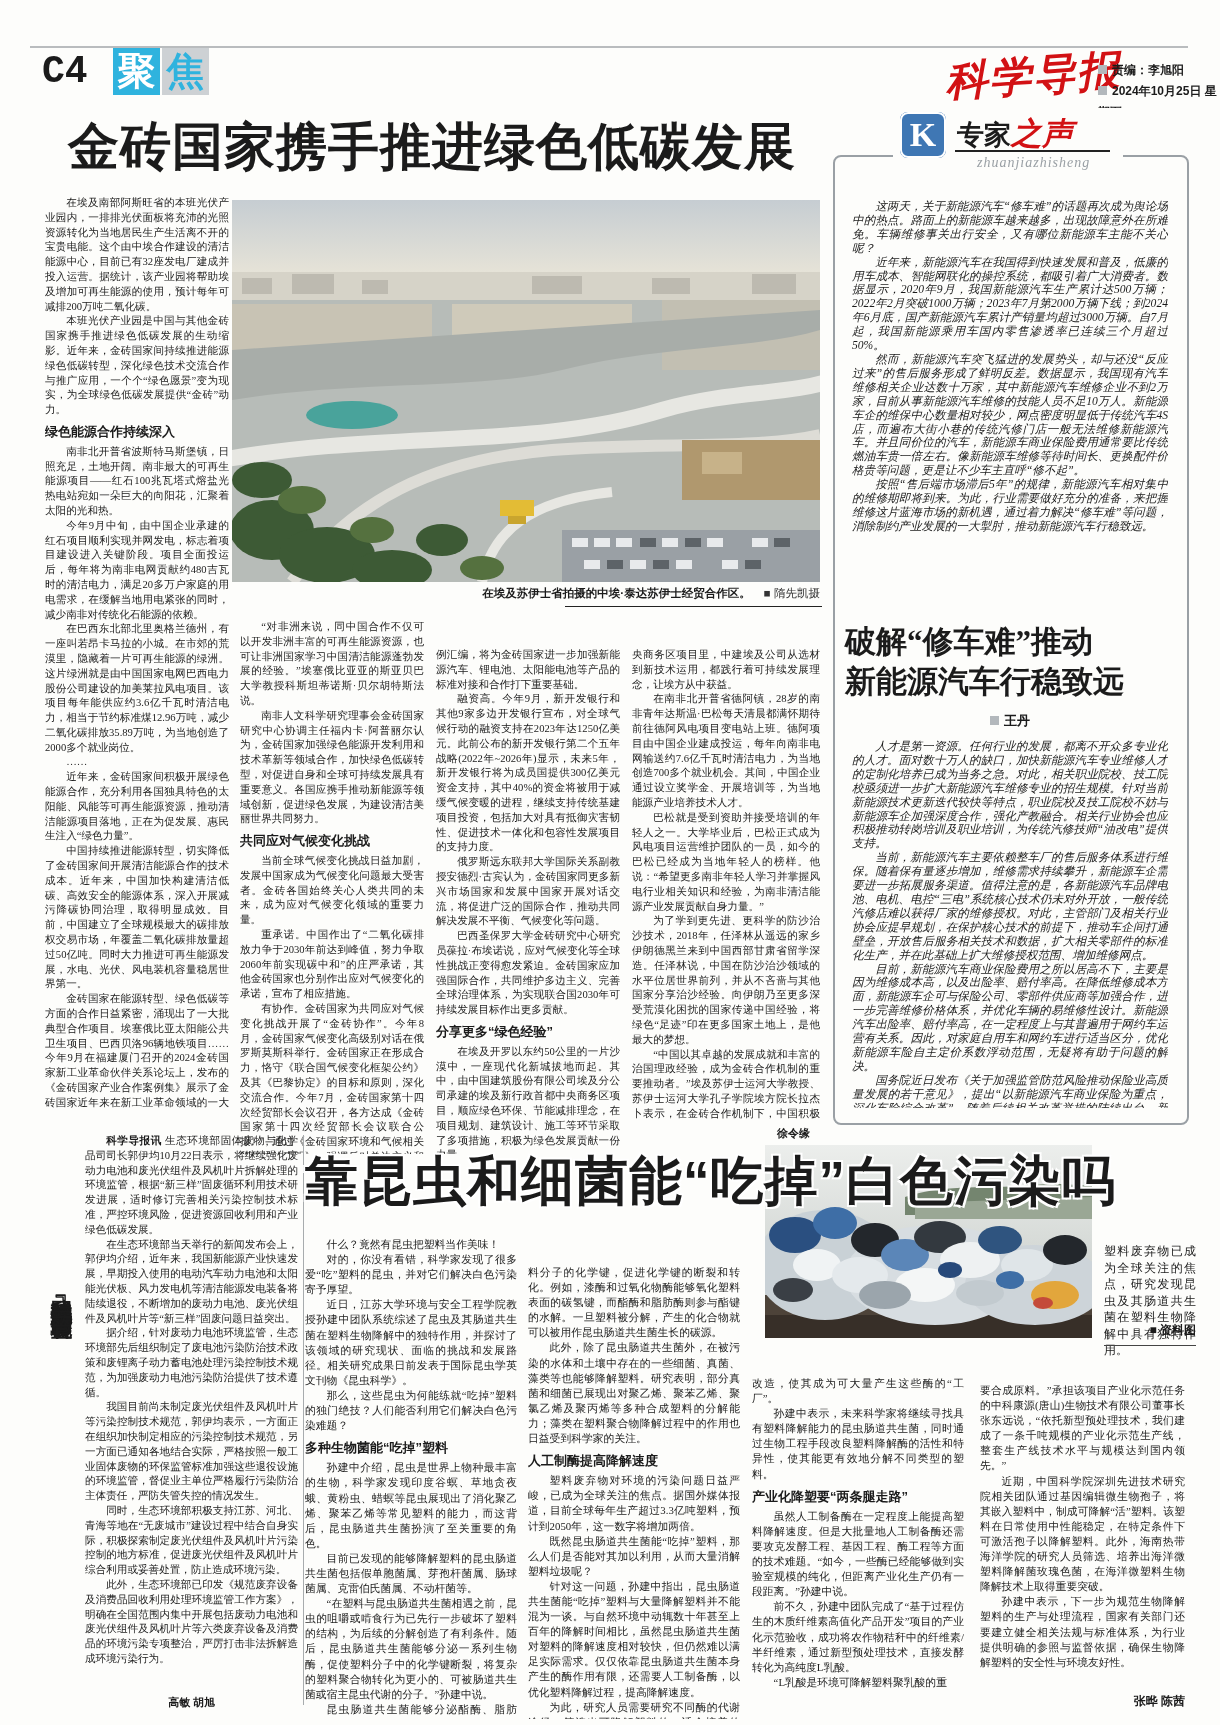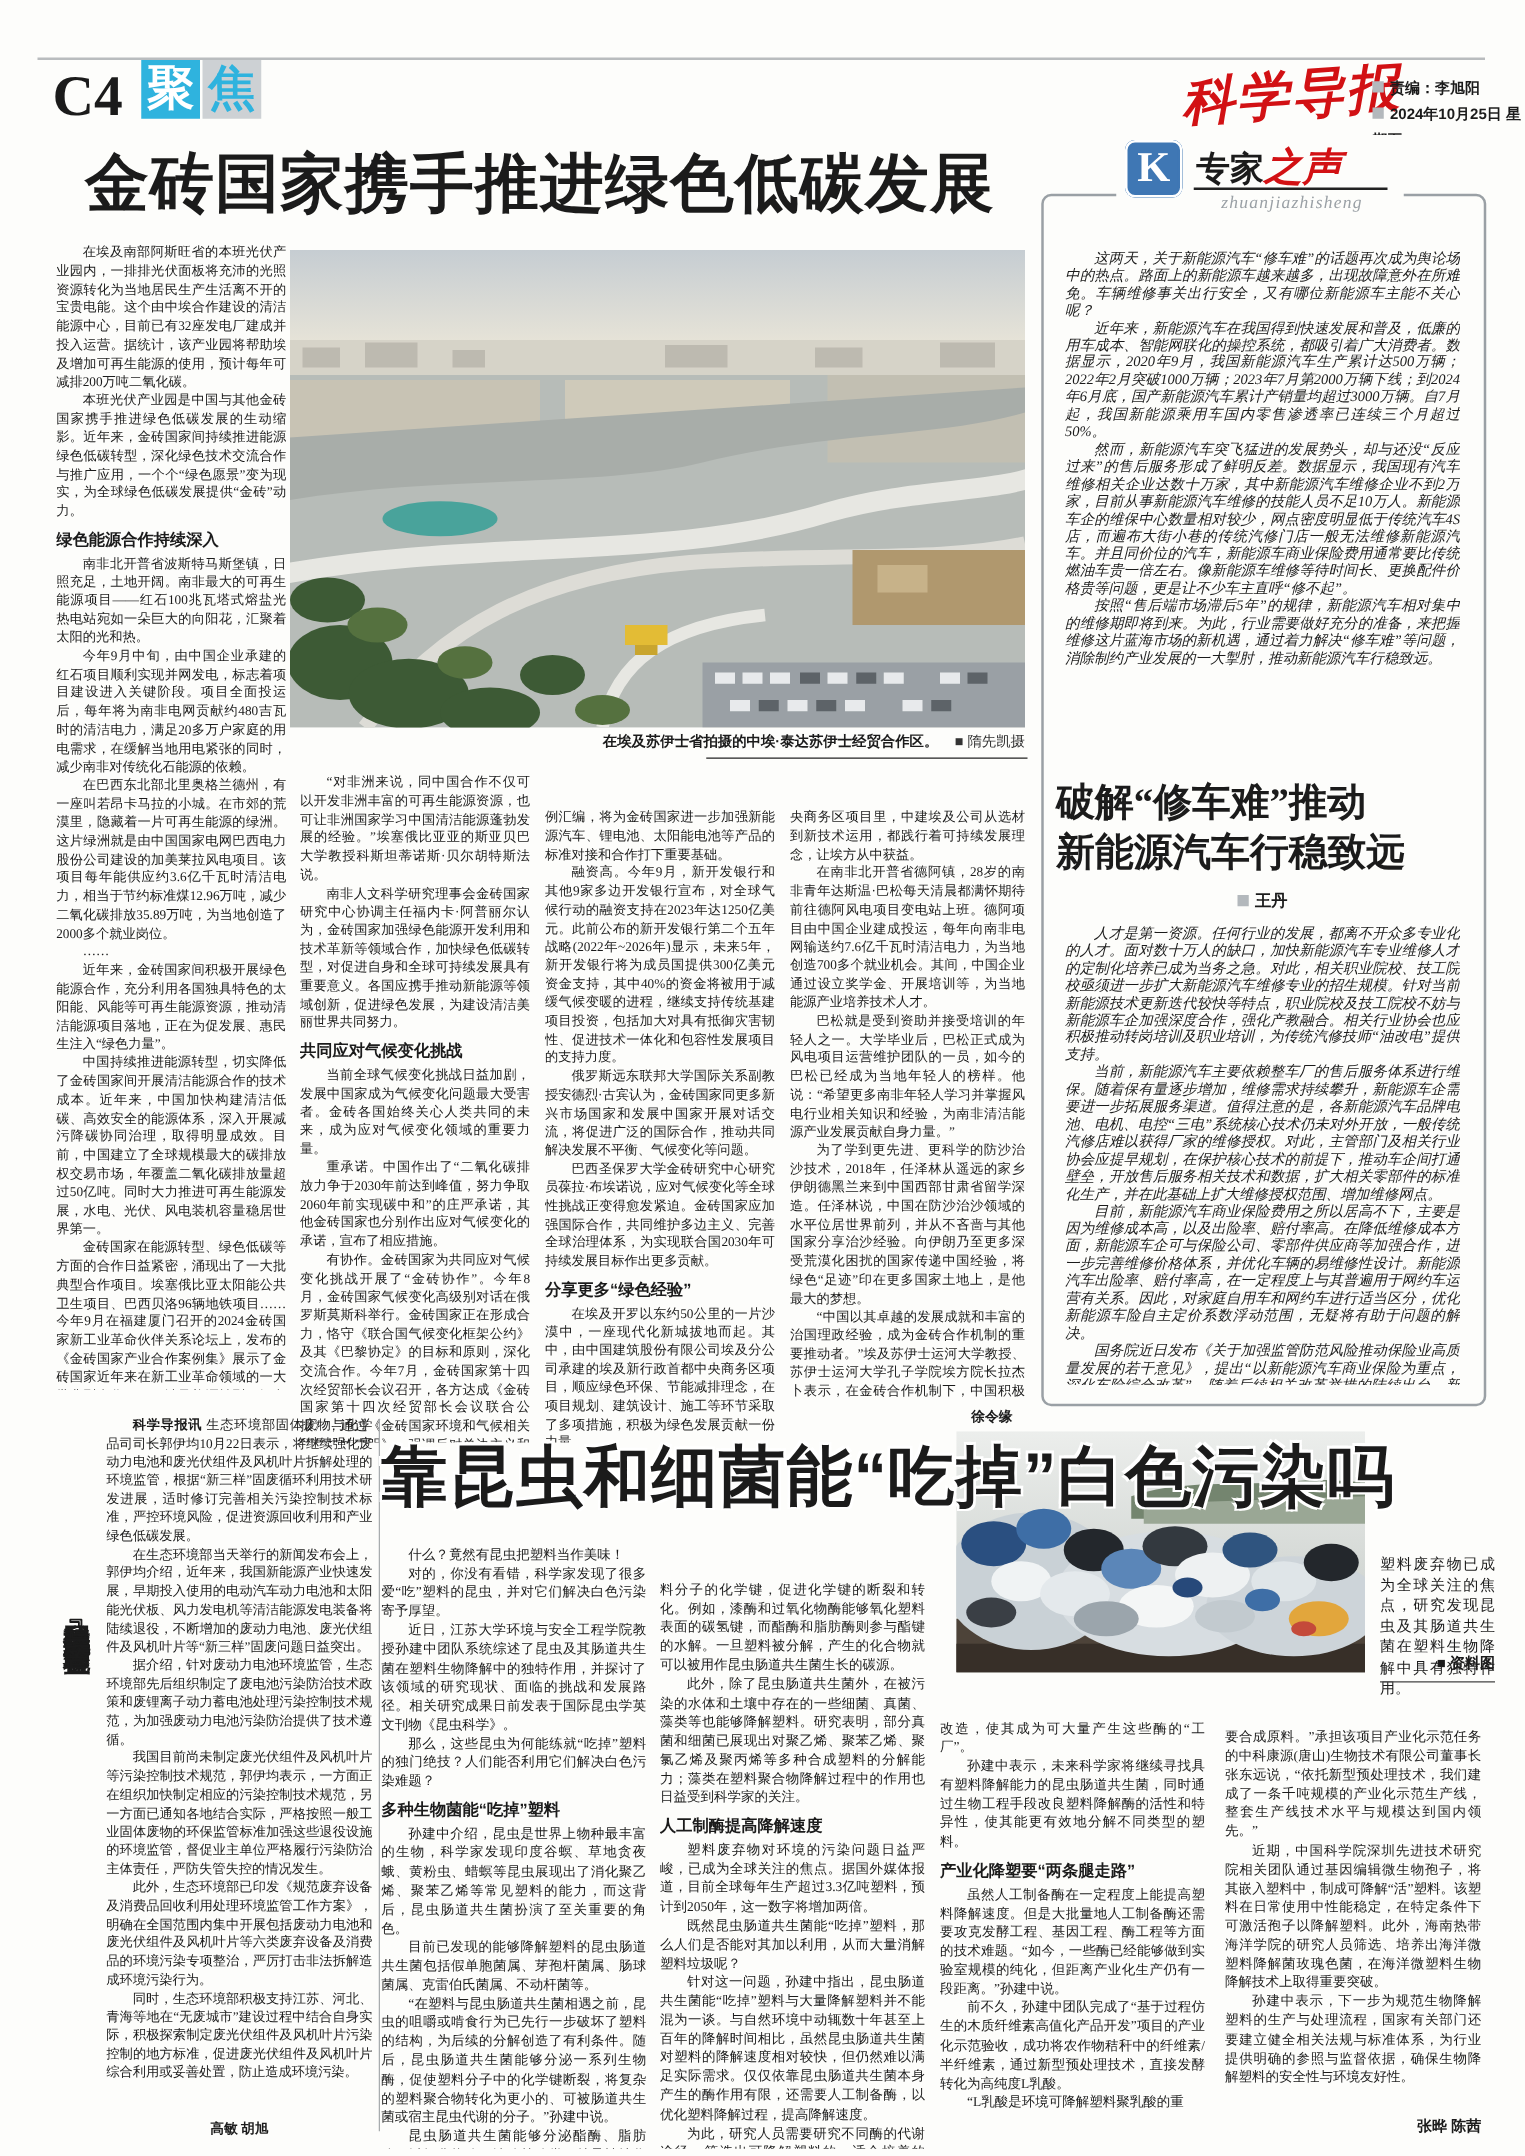--- a/index.html
+++ b/index.html
@@ -1,21 +1,21 @@
 <!DOCTYPE html>
 <html><head>
 <meta charset="utf-8">
 <style>
   html,body{margin:0;padding:0;background:#e9e9e7;}
   #paper{position:relative;width:1220px;height:1725px;background:#fdfdfb;margin:0 auto;
          font-family:"Liberation Serif",serif;color:#1b1b1b;overflow:hidden;}
   .abs{position:absolute;}
   
   .toprule{left:30px;top:46px;width:1158px;height:2px;background:#b9bcbe;}
-  .edition{left:42px;top:50px;font-family:Liberation Serif, serif;font-size:46px;font-weight:bold;}
+  .edition{left:42px;top:50px;font-family:Liberation Mono, monospace;font-size:38px;font-weight:bold;}
   .focusbox{top:48px;width:47px;height:47px;text-align:center;line-height:47px;font-size:38px;font-weight:bold;
             font-family:"Liberation Serif",serif;}
   .focus1{left:113px;background:#2fb3de;color:#fff;}
   .focus2{left:162px;background:#cdd1d4;color:#2fb3de;}
   .masthead{left:945px;top:48px;font-size:42px;font-weight:bold;font-style:italic;color:#d21114;
             font-family:"Liberation Serif",serif;transform:rotate(-4deg);letter-spacing:2px;}
   .pubinfo{left:1098px;top:60px;font-family:"Liberation Sans",sans-serif;font-size:12px;font-weight:bold;line-height:21px;}
   .sq{display:inline-block;width:9px;height:9px;background:#b3b8bc;margin-right:5px;}
   
   .mainhead{left:42px;top:116px;width:780px;text-align:center;font-family:"Liberation Sans",sans-serif;
@@ -221,22 +221,22 @@
       <p class="para p">目前，新能源汽车商业保险费用之所以居高不下，主要是因为维修成本高，以及出险率、赔付率高。在降低维修成本方面，新能源车企可与保险公司、零部件供应商等加强合作，进一步完善维修价格体系，并优化车辆的易维修性设计。新能源汽车出险率、赔付率高，在一定程度上与其普遍用于网约车运营有关系。因此，对家庭自用车和网约车进行适当区分，优化新能源车险自主定价系数浮动范围，无疑将有助于问题的解决。</p>
       <p class="para p">国务院近日发布《关于加强监管防范风险推动保险业高质量发展的若干意见》，提出“以新能源汽车商业保险为重点，深化车险综合改革”。随着后续相关改革举措的陆续出台，新能源车险费用高的情况有望不断得到改善。这既有赖于职能部门的努力推动，也离不开保险公司的创新探索。</p>
     </div>
 
   <div class="abs vhead">我国持续强化『新三样』固废问题的环境监管</div>
   <div class="abs col briefcol">
       <p class="para p"><b>科学导报讯</b> 生态环境部固体废物与化学品司司长郭伊均10月22日表示，将继续强化废动力电池和废光伏组件及风机叶片拆解处理的环境监管，根据“新三样”固废循环利用技术研发进展，适时修订完善相关污染控制技术标准，严控环境风险，促进资源回收利用和产业绿色低碳发展。</p>
       <p class="para p">在生态环境部当天举行的新闻发布会上，郭伊均介绍，近年来，我国新能源产业快速发展，早期投入使用的电动汽车动力电池和太阳能光伏板、风力发电机等清洁能源发电装备将陆续退役，不断增加的废动力电池、废光伏组件及风机叶片等“新三样”固废问题日益突出。</p>
       <p class="para p">据介绍，针对废动力电池环境监管，生态环境部先后组织制定了废电池污染防治技术政策和废锂离子动力蓄电池处理污染控制技术规范，为加强废动力电池污染防治提供了技术遵循。</p>
       <p class="para p">我国目前尚未制定废光伏组件及风机叶片等污染控制技术规范，郭伊均表示，一方面正在组织加快制定相应的污染控制技术规范，另一方面已通知各地结合实际，严格按照一般工业固体废物的环保监管标准加强这些退役设施的环境监管，督促业主单位严格履行污染防治主体责任，严防失管失控的情况发生。</p>
+      <p class="para p">同时，生态环境部积极支持江苏、河北、青海等地在“无废城市”建设过程中结合自身实际，积极探索制定废光伏组件及风机叶片污染控制的地方标准，促进废光伏组件及风机叶片综合利用或妥善处置，防止造成环境污染。</p>
       <p class="para p">此外，生态环境部已印发《规范废弃设备及消费品回收利用处理环境监管工作方案》，明确在全国范围内集中开展包括废动力电池和废光伏组件及风机叶片等六类废弃设备及消费品的环境污染专项整治，严厉打击非法拆解造成环境污染行为。</p>
-      <p class="para p">同时，生态环境部积极支持江苏、河北、青海等地在“无废城市”建设过程中结合自身实际，积极探索制定废光伏组件及风机叶片污染控制的地方标准，促进废光伏组件及风机叶片综合利用或妥善处置，防止造成环境污染。</p>
     </div>
   <div class="abs briefby">高敏 胡旭</div>
   <div class="abs vrule"></div>
 
   <div class="abs photo2">
     <svg width="327" height="193" viewBox="0 0 327 193">
       <defs>
         <linearGradient id="sky2" x1="0" y1="0" x2="0" y2="1">
           <stop offset="0" stop-color="#eceeec"></stop>
             <stop offset="1" stop-color="#c2c8c4"></stop>

